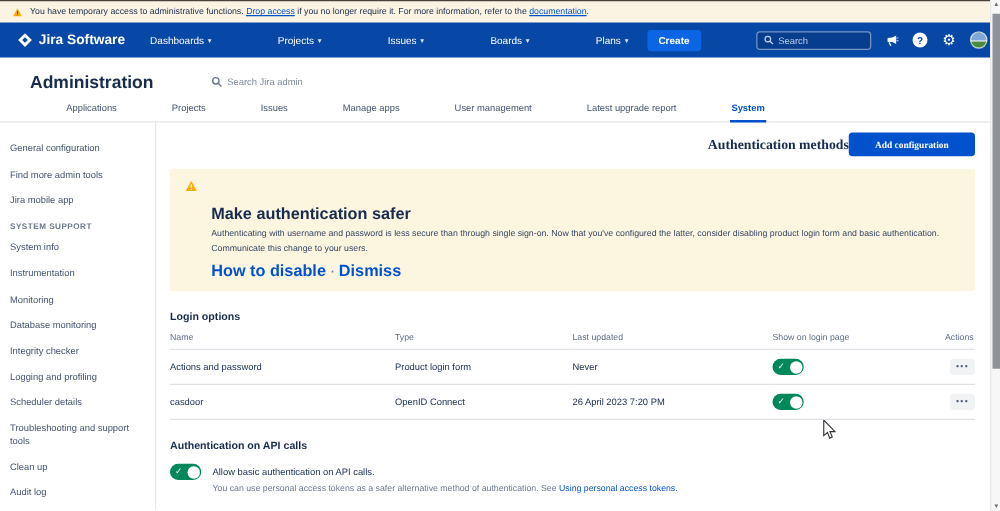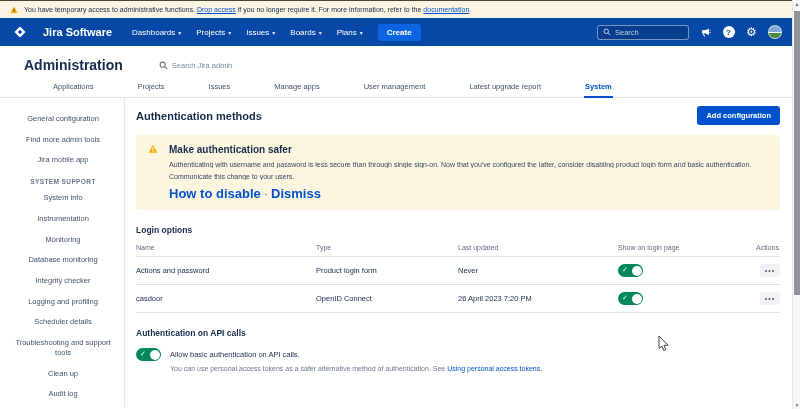--- a/index.html
+++ b/index.html
@@ -7,65 +7,65 @@
     font-family:"Liberation Sans", sans-serif; color:#172B4D; }
   .screen { position:relative; width:800px; height:409px; overflow:hidden; background:#fff; }
 
   
   .banner { height:18px; background:#FCF4E2; border-top:1px solid #4a4238;
     display:flex; align-items:center; gap:6px; padding:0 10px; font-size:7px; color:#172B4D; }
   .banner a { color:#0052CC; text-decoration:underline; cursor:pointer; }
 
   
   .navbar { height:28px; background:#0747A6; display:flex; align-items:center; padding:0 10px; color:#fff; }
-  .brand { display:flex; align-items:center; gap:17px; font-size:11px; font-weight:bold; margin:0 20px 0 4px; white-space:nowrap; }
-  .nav-items { display:flex; align-items:flex-end; }
+  .brand { display:flex; align-items:center; gap:5px; font-size:11px; font-weight:bold; margin:0 20px 0 4px; white-space:nowrap; }
+  .nav-items { display:flex; align-items:flex-end;gap:38px; }
   .nav-item { display:flex; align-items:center; gap:3px; font-size:8px; margin-right:15px; cursor:pointer; white-space:nowrap; }
   .chev { font-size:6px; opacity:.85; }
   .create-btn { background:#0C66E4; border:none; color:#fff; font-size:8px; font-weight:bold;
     border-radius:3px; padding:4px 9px; cursor:pointer; font-family:inherit; }
   .nav-right { margin-left:auto; display:flex; align-items:center; gap:10px; padding-right:8px;padding-left:44px; }
   .nav-search { width:92px; height:15px; border:1px solid rgba(255,255,255,.45); border-radius:3px;
     background:rgba(9,30,66,.25); display:flex; align-items:center; gap:4px; padding:0 5px;
     font-size:7.5px; color:#BFD0EA; }
   .nav-ic { width:13px; height:13px; display:flex; align-items:center; justify-content:center; cursor:pointer; }
   .help-circle { width:12px; height:12px; border-radius:50%; background:#fff; color:#0747A6;
     font-size:8px; font-weight:bold; display:flex; align-items:center; justify-content:center; }
   .gear { font-size:12px; color:#fff; line-height:1; }
   .avatar { width:14px; height:14px; border-radius:50%; border:1px solid rgba(255,255,255,.6);
     background:linear-gradient(180deg,#7fa8d9 0 52%, #ffffff 52% 60%, #4a8a3c 60% 100%); cursor:pointer; }
 
   
-  .admin-header { display:flex; align-items:center; gap:36px; padding:11px 8px 7px 24px; }
+  .admin-header { display:flex; align-items:center; gap:46px; padding:11px 8px 7px 24px; }
   .admin-title { font-size:14px; font-weight:700; color:#172B4D; }
   .admin-search { display:flex; align-items:center; gap:4px; font-size:7.5px; color:#7A869A; cursor:text; }
 
   
   .tabbar { display:flex; gap:14px; padding-left:24px; border-bottom:1px solid #E4E6EA; }
   .tab { font-size:7.5px; color:#42526E; padding:2px 1px 5px; cursor:pointer; white-space:nowrap;margin-left:28px; }
   .tab.active { color:#0052CC; font-weight:bold; border-bottom:2px solid #0052CC; margin-bottom:-1px; }
 
   
   .content { display:flex; height:309px; }
-  .sidebar { width:125px; min-width:125px; border-right:1px solid #E4E6EA; padding:16px 6px 0 8px;text-align:center; }
+  .sidebar { width:125px; min-width:125px; border-right:1px solid #E4E6EA; padding:16px 6px 0 8px; }
   .side-item { font-size:7.5px; color:#42526E; margin-bottom:10.5px; line-height:1.35; cursor:pointer; }
   .side-header { font-size:6.5px; font-weight:bold; color:#6B778C; letter-spacing:.4px; margin:13px 0 8px; }
 
   .main { flex:1; padding:8px 20px 0 11px; overflow:hidden; }
-  .title-row { display:flex; justify-content:space-between; align-items:center; }
+  .title-row { display:flex; justify-content:flex-end; align-items:center;font-family:Liberation Serif, serif; }
   .main-title { font-size:11px; font-weight:700; color:#172B4D; }
   .add-btn { background:#0052CC; color:#fff; border:none; border-radius:3px; font-size:7.5px; font-weight:bold;
-    padding:5px 9px; cursor:pointer; font-family:inherit; }
+    padding:5px 21px; cursor:pointer; font-family:inherit; }
   .desc { font-size:7.2px; color:#344563; margin-top:7px; white-space:nowrap; overflow:hidden; }
   a.link { color:#0052CC; text-decoration:none; cursor:pointer; }
 
   .warning-box { position:relative; background:#FCF6E1; border-radius:3px; margin-top:10px;
     padding:9px 12px 9px 33px; overflow:hidden; }
   .warning-box .tri { position:absolute; left:12px; top:9px; }
-  .warn-title { font-size:10px; font-weight:bold; color:#172B4D; }
+  .warn-title { font-size:13px; font-weight:bold; color:#172B4D;margin-top:19px; }
   .warn-body { font-size:7px; color:#344563; margin-top:5.5px; white-space:nowrap; overflow:hidden; }
   .warn-links { margin-top:6px; font-size:13px; font-weight:bold; }
   .warn-links .sep { color:#6B778C; font-weight:normal; padding:0 3px; }
 
   .section-title { font-size:8.5px; font-weight:bold; color:#172B4D; margin-top:15px; }
 
   table.login { width:100%; border-collapse:collapse; margin-top:5px; }
   table.login th { text-align:left; font-size:7px; font-weight:normal; color:#5E6C84;
     padding:4px 0 5px; border-bottom:1px solid #DFE1E6; }
   table.login td { font-size:7.5px; color:#172B4D; padding:7px 0; border-bottom:1px solid #DFE1E6; }

